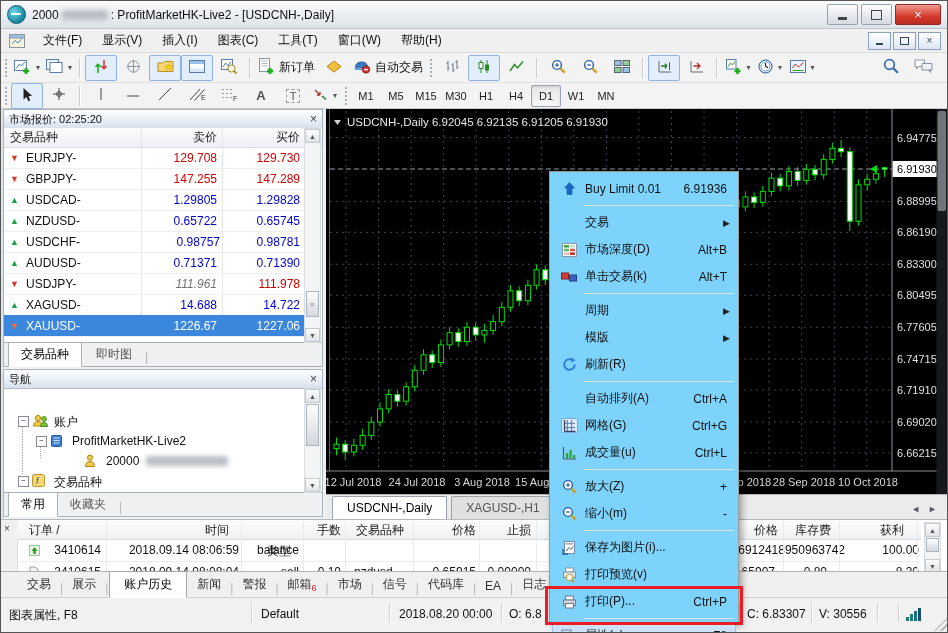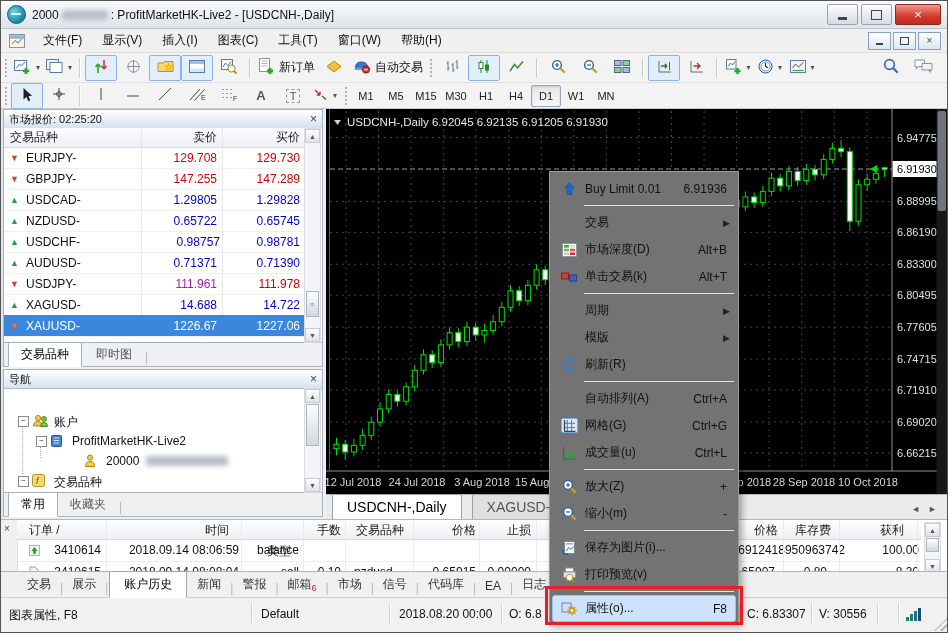--- a/index.html
+++ b/index.html
@@ -71,26 +71,26 @@
                border-radius:2px 2px 0 0;}
   .tabsep{color:#b7b7b7;padding:2px 1px;}
   .dotv{position:absolute;border-left:1px dotted #a8a8a8;width:0;}
   .treerow{position:absolute;left:0;right:18px;height:20px;font-size:12px;display:flex;align-items:center;}
   .expander{position:absolute;width:9px;height:9px;border:1px solid #889;background:#fff;font-size:8px;line-height:7px;
             text-align:center;color:#335;}
   
   #chartbox{left:325px;top:108px;width:621px;height:385px;background:#000;}
   #charttabs{left:325px;top:493px;width:621px;height:25px;background:#ebebeb;border-top:1px solid #b6b6b6;
              display:flex;align-items:flex-end;padding-left:6px;box-sizing:border-box;}
-  .ctab{padding:4px 14px;font-size:14px;border:1px solid #9aa4ae;border-bottom:none;border-radius:2px 2px 0 0;margin-right:10px;}
+  .ctab{padding:4px 14px;font-size:12px;border:1px solid #9aa4ae;border-bottom:none;border-radius:2px 2px 0 0;margin-right:4px;}
   .ctab.active{background:#fff;color:#000;}
   .ctab.inactive{background:#e0e0e0;color:#555;}
   .tabarrows{margin-left:auto;margin-right:10px;font-size:9px;color:#556;display:flex;gap:8px;align-items:center;padding-bottom:5px;}
   
-  #ctx{left:548px;top:170px;width:190px;height:452px;background:#737373;border:1px solid #9b9b9b;z-index:40;
+  #ctx{left:548px;top:170px;width:190px;height:452px;background:#7dd3fc;border:1px solid #9b9b9b;z-index:40;
        box-shadow:3px 3px 7px rgba(0,0,0,.35);padding-top:3px;box-sizing:border-box;}
   .mi{height:25px;display:flex;align-items:center;position:relative;margin:0 2px;border:1px solid transparent;}
   .mi .ico{width:32px;display:flex;align-items:center;justify-content:center;flex:none;}
   .mi .lbl{white-space:nowrap;}
   .mi .rt{margin-left:auto;padding-right:8px;}
   .mi .sub{margin-left:auto;padding-right:5px;font-size:9px;color:#222;}
   .mi.hl{background:#cde2fb;border-color:#9ebfe8;border-radius:3px;}
   .msep{height:1px;background:#e2e2e2;margin:3px 4px 3px 34px;}
   .chk{border:1px solid #7aa7dc;background:#dcebfb;border-radius:2px;padding:0px 1px;display:inline-flex;}
   #redbox{left:544px;top:585px;width:198px;height:39px;border:3px solid #ec1c24;z-index:60;box-sizing:border-box;}
@@ -465,21 +465,21 @@
           </span>
           <span class="cell" style="left: 22px; width: 100px;">AUDUSD-</span>
           <span class="cell r" style="left: 120px; width: 93px; color: rgb(0, 0, 204);">0.71371</span>
           <span class="cell r" style="left: 222px; width: 74px; color: rgb(0, 0, 204);">0.71390</span>
         </div>
         <div class="mwrow" style="top: 126px;">
           <span class="cell" style="left: 6px; width: 12px;">
             <span class="arrow" style="color:#d23b2e;">▼</span>
           </span>
           <span class="cell" style="left: 22px; width: 100px;">USDJPY-</span>
-          <span class="cell r" style="left: 120px; width: 93px; color: #a21caf;">111.961</span>
+          <span class="cell r" style="left: 120px; width: 93px; color: #737373; font-style: italic;">111.961</span>
           <span class="cell r" style="left: 222px; width: 74px; color: rgb(208, 0, 0);">111.978</span>
         </div>
         <div class="mwrow" style="top: 147px;">
           <span class="cell" style="left: 6px; width: 12px;">
             <span class="arrow" style="color:#1ba048;">▲</span>
           </span>
           <span class="cell" style="left: 22px; width: 100px;">XAGUSD-</span>
           <span class="cell r" style="left: 120px; width: 93px; color: rgb(0, 0, 204);">14.688</span>
           <span class="cell r" style="left: 222px; width: 74px; color: rgb(0, 0, 204);">14.722</span>
         </div>
@@ -1002,20 +1002,31 @@
         <span class="ico">
           <svg width="15" height="15">
             <rect x="3.5" y="1" width="8" height="4" fill="#fff" stroke="#8a93a2"></rect>
             <rect x="1.5" y="5" width="12" height="5.5" fill="#dfe4ea" stroke="#8a93a2"></rect>
             <circle cx="7.5" cy="10.5" r="3.2" fill="#fffdf0" stroke="#b59a2a"></circle>
             <path d="M9.8 12.8 L12 15" stroke="#b59a2a" stroke-width="1.6"></path>
           </svg>
         </span>
         <span class="lbl">打印预览(v)</span>
       </div>
+      <div class="mi">
+        <span class="ico">
+          <svg width="15" height="14">
+            <rect x="3.5" y="1" width="8" height="4" fill="#fff" stroke="#778"></rect>
+            <rect x="1.5" y="5" width="12" height="5.5" fill="#cfd6de" stroke="#778"></rect>
+            <rect x="3.5" y="8.5" width="8" height="4.5" fill="#fff" stroke="#778"></rect>
+          </svg>
+        </span>
+        <span class="lbl">打印(P)...</span>
+        <span class="rt">Ctrl+P</span>
+      </div>
       <div class="msep"></div>
       <div class="mi hl">
         <span class="ico">
           <svg width="17" height="15">
             <rect x="1" y="2" width="9" height="9" fill="#cfe0f4" stroke="#6a87b0"></rect>
             <path d="M11 4.8 V14.2 M6.3 9.5 H15.7 M7.7 6.2 L14.3 12.8 M14.3 6.2 L7.7 12.8" stroke="#c9a227" stroke-width="1.7"></path>
             <circle cx="11" cy="9.5" r="3.2" fill="#c9a227"></circle>
             <circle cx="11" cy="9.5" r="1.3" fill="#fff"></circle>
           </svg>
         </span>

